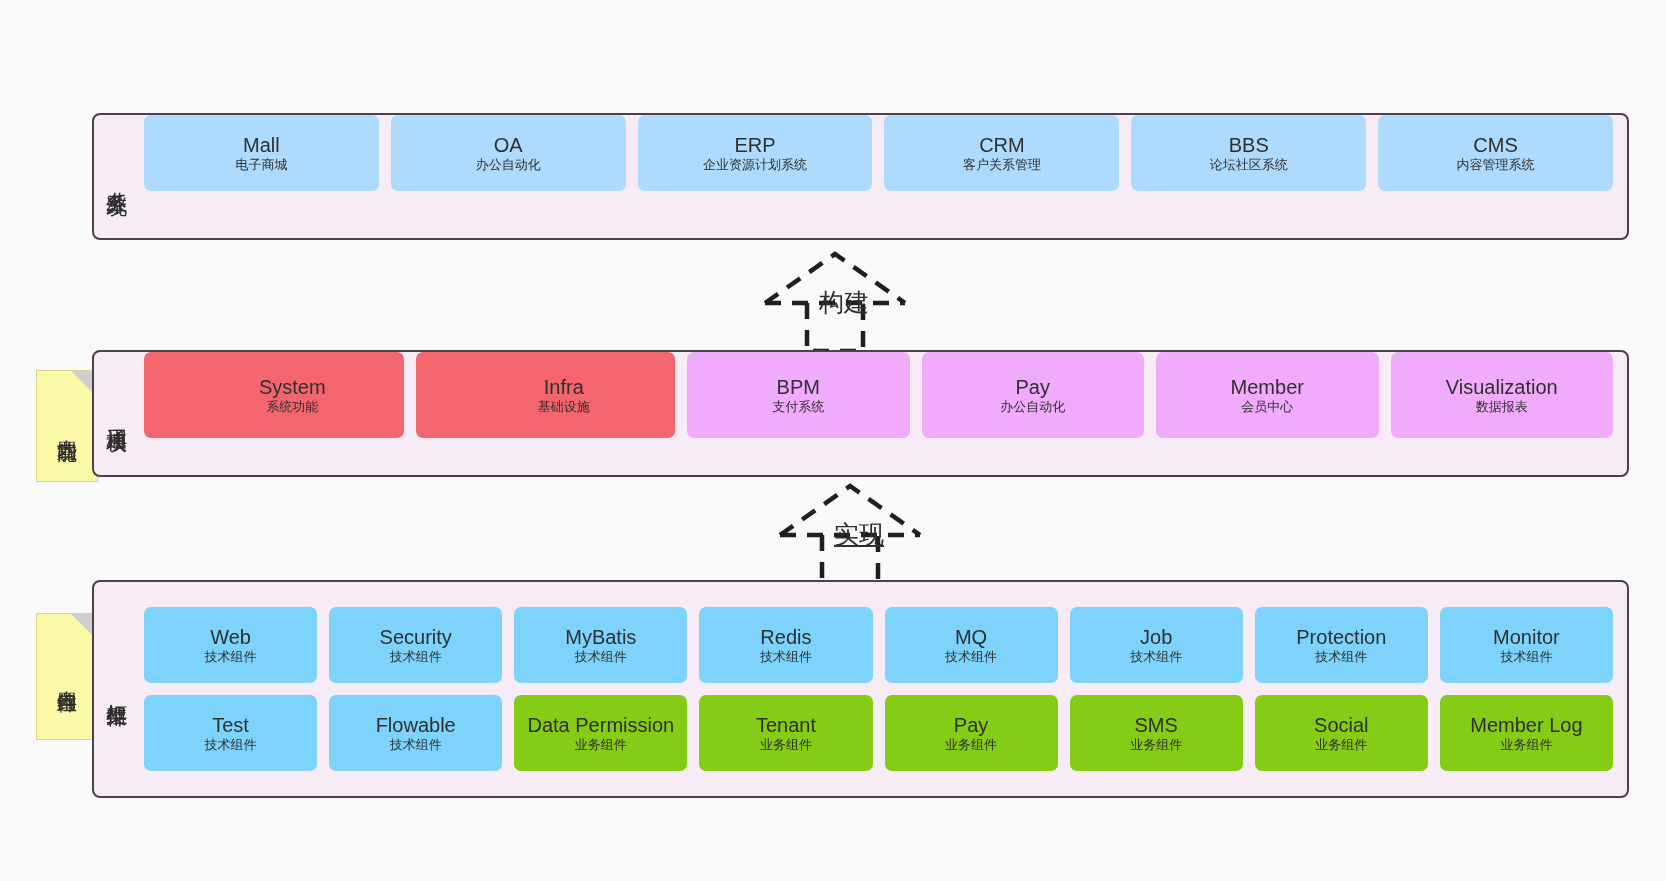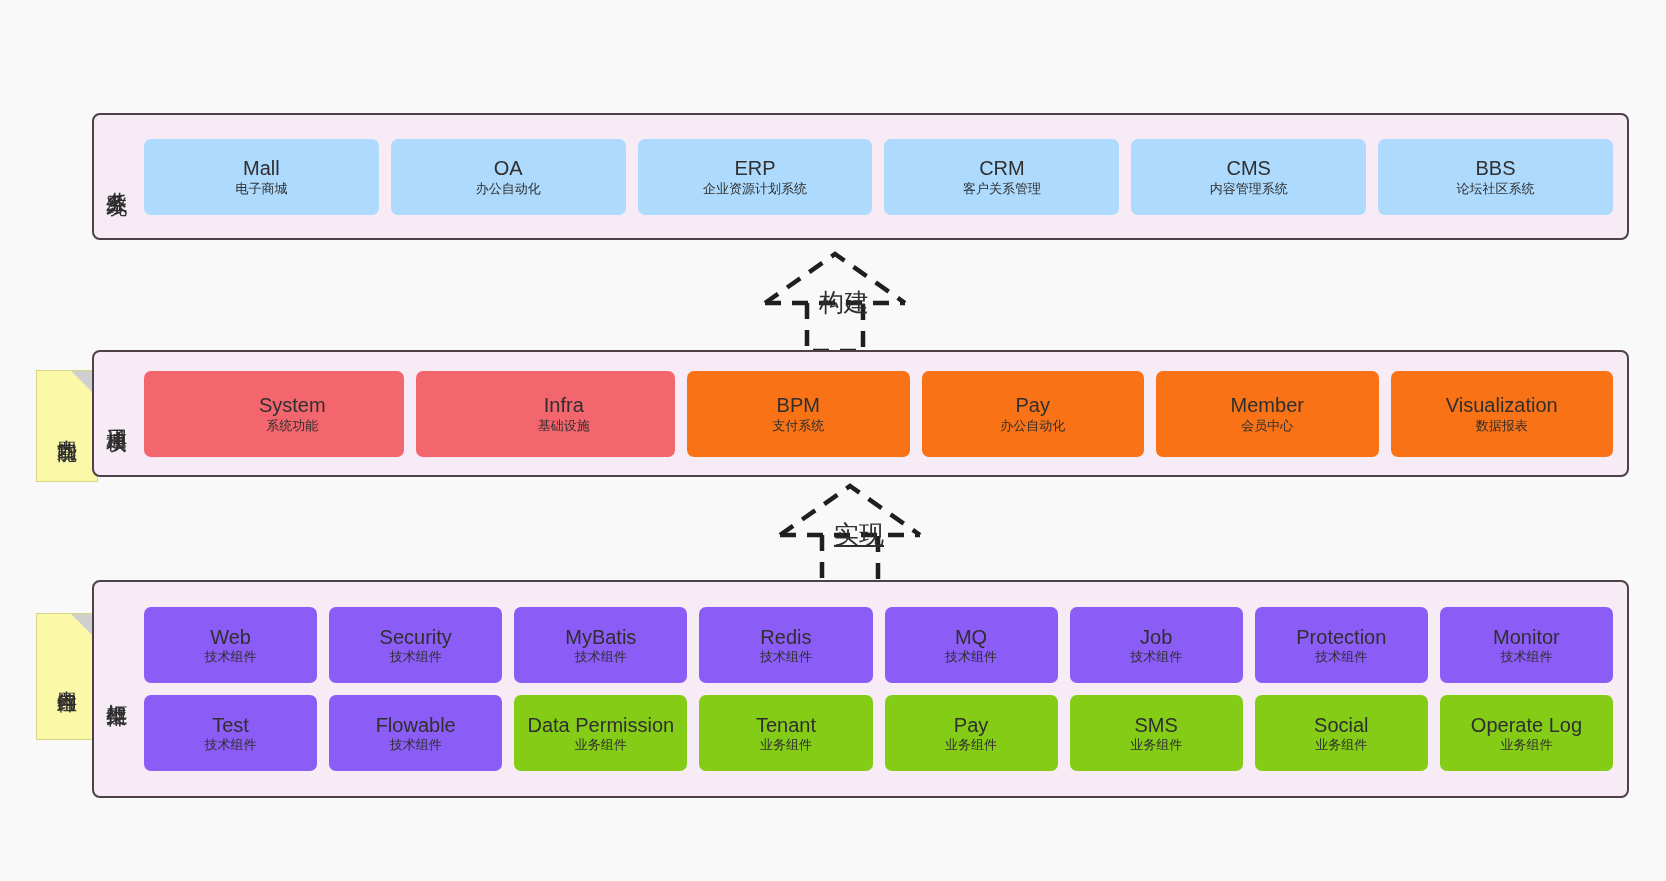--- a/index.html
+++ b/index.html
@@ -41,21 +41,21 @@
     letter-spacing: 1px;
     writing-mode: vertical-rl;
     text-orientation: upright;
     color: #2e2e2e;
     white-space: nowrap;
     user-select: none;
   }
   .layer-body {
     flex: 1 1 auto;
     display: flex;
-    align-items: center;
+    align-items: flex-start;
     justify-content: space-between;
     padding: 0 14px 0 6px;
     gap: 12px;
   }
   .layer-body.two-rows {
     flex-direction: column;
     justify-content: center;
     gap: 12px;
   }
   .row {
@@ -81,22 +81,22 @@
   .card .t1 {
     font-size: 20px;
     color: #2f2f2f;
   }
   .card .t2 {
     font-size: 13px;
     color: #2f2f2f;
   }
   .card.blue   { background: #addafd; height: 76px; }
   .card.red    { background: #f4666e; height: 86px; padding-left: 41px; }
-  .card.pink   { background: #f97316; height: 86px; }
-  .card.green  { background: #8b5cf6; height: 76px; }
+  .card.pink   { background: #f0abfc; height: 86px; }
+  .card.green  { background: #7dd3fc; height: 76px; }
   .card.lgreen { background: #84cc16; height: 76px; }
 
   
   #layer-business { left: 92px;  top: 113px; width: 1537px; height: 127px; }
   #layer-modules  { left: 92px;  top: 350px; width: 1537px; height: 127px; }
   #layer-framework{ left: 92px;  top: 580px; width: 1537px; height: 218px; }
 
   #layer-business .layer-body  { padding-left: 4px; }
   #layer-modules  .layer-body  { padding-left: 4px; }
   #layer-framework .layer-body { padding-left: 4px; }
@@ -166,26 +166,26 @@
       </div>
       <div class="card blue">
         <span class="t1">ERP</span>
         <span class="t2">企业资源计划系统</span>
       </div>
       <div class="card blue">
         <span class="t1">CRM</span>
         <span class="t2">客户关系管理</span>
       </div>
       <div class="card blue">
+        <span class="t1">BBS</span>
+        <span class="t2">论坛社区系统</span>
+      </div>
+      <div class="card blue">
         <span class="t1">CMS</span>
         <span class="t2">内容管理系统</span>
-      </div>
-      <div class="card blue">
-        <span class="t1">BBS</span>
-        <span class="t2">论坛社区系统</span>
       </div>
     </div>
   </div>
 
   <div class="connector" id="conn-build">
     <svg width="160" height="105" viewBox="0 0 160 105">
       <path d="M 10 55 L 80 6 L 150 55" fill="none" stroke="#1f1f1f" stroke-width="4.5" stroke-dasharray="16,11" stroke-linecap="butt"></path>
       <path d="M 10 55 L 150 55" fill="none" stroke="#1f1f1f" stroke-width="4.5" stroke-dasharray="16,11"></path>
       <path d="M 52 55 L 52 103 L 108 103 L 108 55" fill="none" stroke="#1f1f1f" stroke-width="4.5" stroke-dasharray="16,11"></path>
     </svg>
@@ -303,21 +303,21 @@
         </div>
         <div class="card lgreen">
           <span class="t1">SMS</span>
           <span class="t2">业务组件</span>
         </div>
         <div class="card lgreen">
           <span class="t1">Social</span>
           <span class="t2">业务组件</span>
         </div>
         <div class="card lgreen">
-          <span class="t1">Operate Log</span>
+          <span class="t1">Member Log</span>
           <span class="t2">业务组件</span>
         </div>
       </div>
 
     </div>
   </div>
 
 </div>
 
 </body></html>

